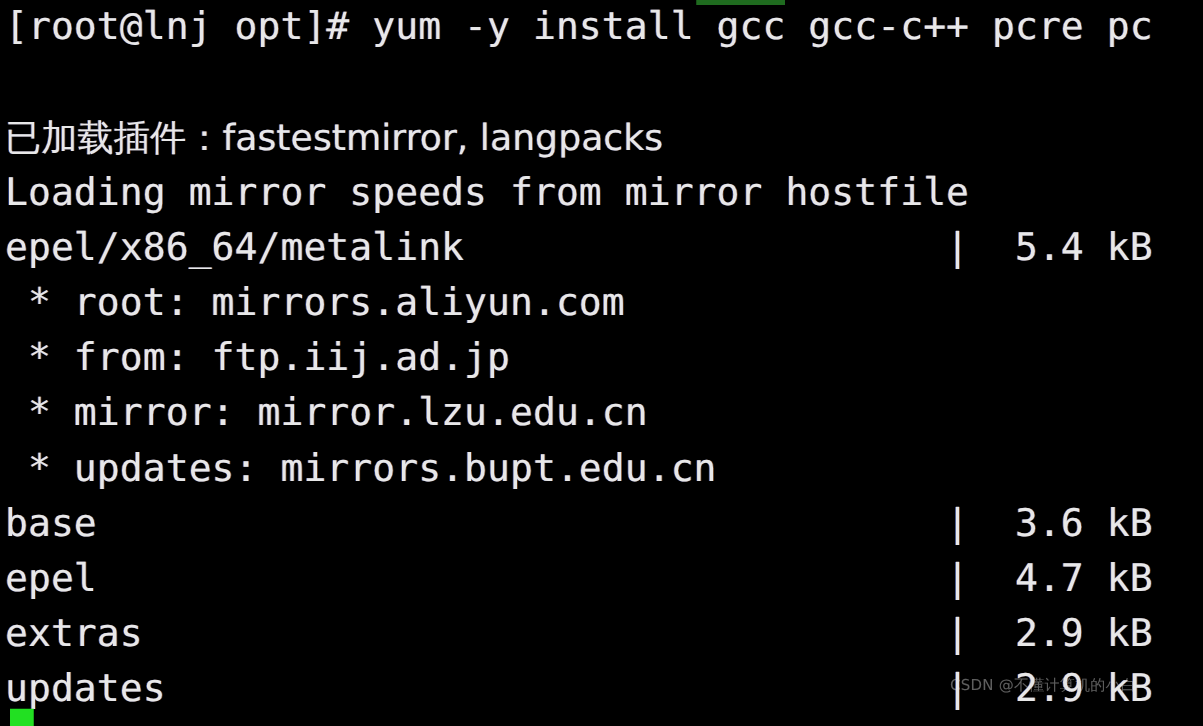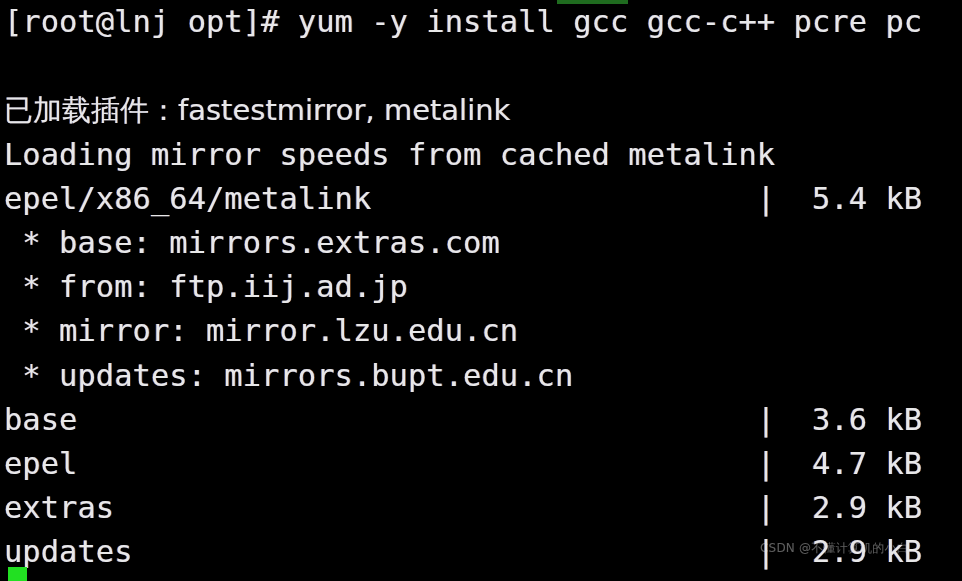--- a/index.html
+++ b/index.html
@@ -75,24 +75,24 @@
 </head>
 <body>
 
 <div id="terminal">
 
   <div id="top-green-bar"></div>
 
   <div id="screen">
 
     <div class="line" style="top:0px;">[root@lnj opt]# yum -y install gcc gcc-c++ pcre pc</div>
-    <div class="line cjk" style="top:88.4px;">已加载插件：fastestmirror, metalink</div>
-    <div class="line" style="top:132.6px;">Loading mirror speeds from cached metalink</div>
+    <div class="line cjk" style="top:88.4px;">已加载插件：fastestmirror, langpacks</div>
+    <div class="line" style="top:132.6px;">Loading mirror speeds from mirror hostfile</div>
     <div class="line" style="top:176.8px;">epel/x86_64/metalink                     |  5.4 kB     00:00</div>
-    <div class="line" style="top:221.0px;"> * base: mirrors.extras.com</div>
+    <div class="line" style="top:221.0px;"> * root: mirrors.aliyun.com</div>
     <div class="line" style="top:265.2px;"> * from: ftp.iij.ad.jp</div>
     <div class="line" style="top:309.4px;"> * mirror: mirror.lzu.edu.cn</div>
     <div class="line" style="top:353.6px;"> * updates: mirrors.bupt.edu.cn</div>
     <div class="line" style="top:397.8px;">base                                     |  3.6 kB     00:00</div>
     <div class="line" style="top:442.0px;">epel                                     |  4.7 kB     00:00</div>
     <div class="line" style="top:486.2px;">extras                                   |  2.9 kB     00:00</div>
     <div class="line" style="top:530.4px;">updates                                  |  2.9 kB     00:00</div>
 
     <div id="cursor-block"></div>
   </div>

